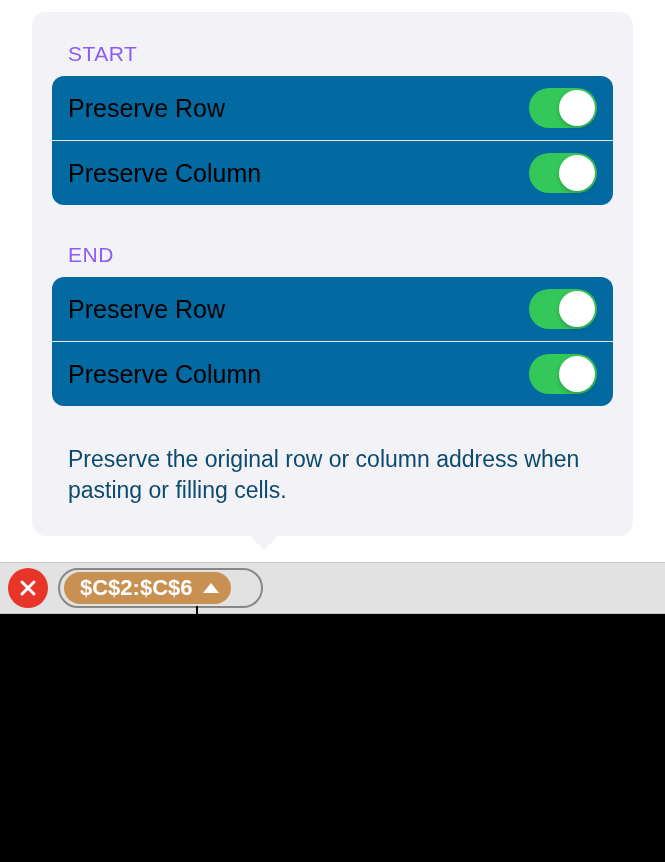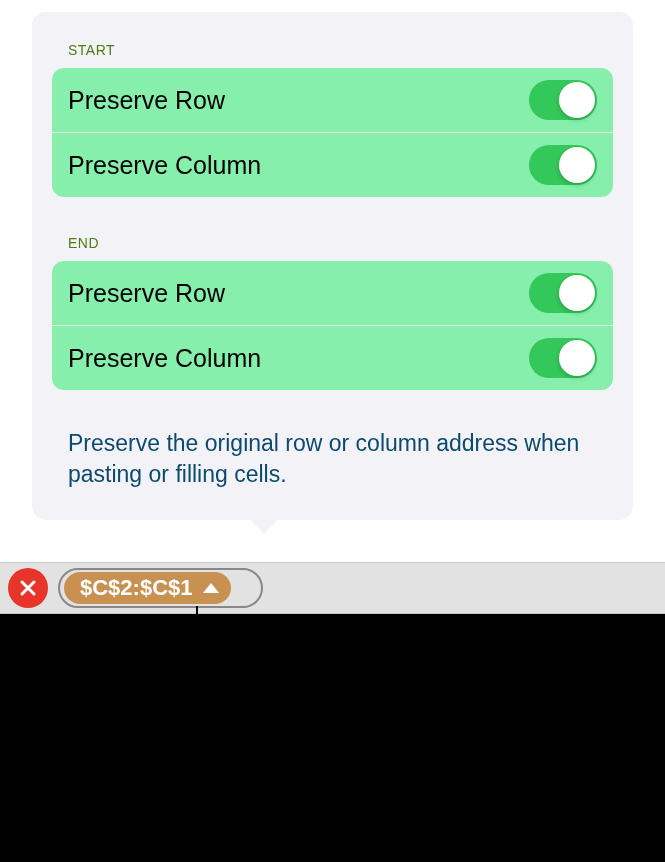--- a/index.html
+++ b/index.html
@@ -17,30 +17,30 @@
     .popover-container {
       position: absolute;
       top: 12px;
       left: 32px;
       right: 32px;
       background: #f2f2f7;
       border-radius: 14px;
       padding: 30px 20px 30px 20px;
     }
     .section-header {
-      color: #4d7c0f;
-      font-size: 14px;
+      color: #8b5cf6;
+      font-size: 21px;
       letter-spacing: 0.5px;
       padding-left: 16px;
       margin-bottom: 10px;
       text-transform: uppercase;
       font-weight: 400;
     }
     .section-group {
-      background: #86efac;
+      background: #0369a1;
       border-radius: 12px;
       margin-bottom: 38px;
       overflow: hidden;
     }
     .section-group:last-of-type {
       margin-bottom: 18px;
     }
     .toggle-row {
       display: flex;
       align-items: center;
@@ -205,20 +205,20 @@
 </div>
 
 <div class="formula-bar">
   <div class="close-button">
     <svg viewBox="0 0 20 20">
       <path d="M4 4 L16 16 M16 4 L4 16" stroke="#fff" stroke-width="3" stroke-linecap="round" fill="none"></path>
     </svg>
   </div>
   <div class="formula-capsule-outer">
     <div class="cell-reference">
-      <span>$C$2:$C$1</span>
+      <span>$C$2:$C$6</span>
       <span class="cell-reference-arrow"></span>
     </div>
   </div>
 </div>
 
 <div class="black-area"></div>
 <div class="callout-line"></div>
 
 </body></html>

